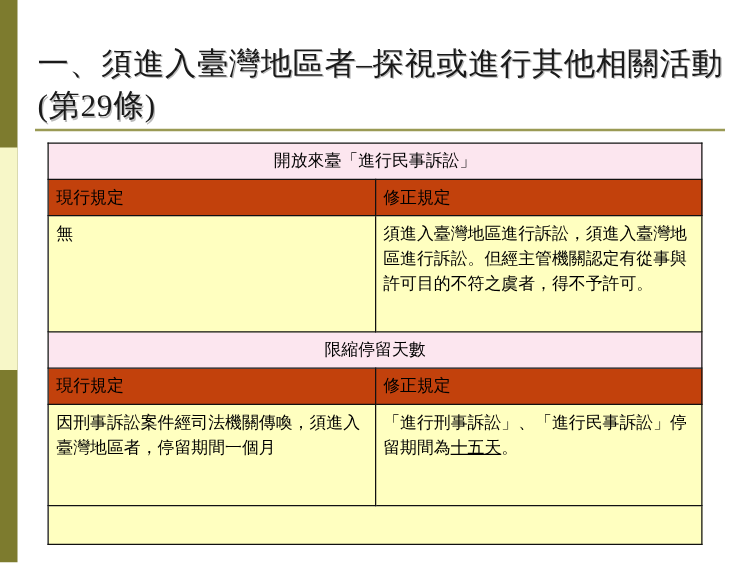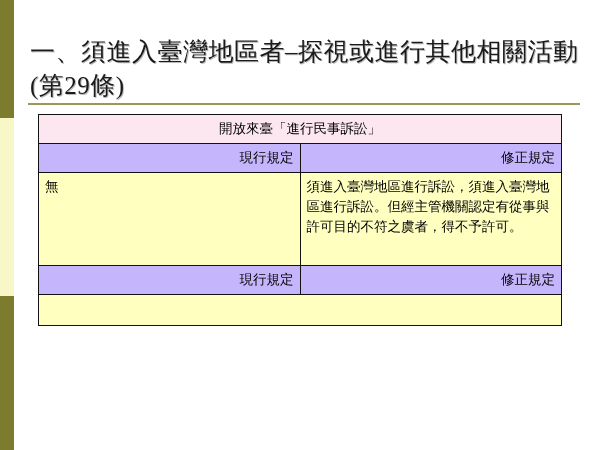--- a/index.html
+++ b/index.html
@@ -77,22 +77,22 @@
     color: #000000;
   }
   td.band {
     background: #fce6ef;
     text-align: center;
     font-size: 15px;
     padding: 5px 6px;
     vertical-align: middle;
   }
   td.subhead {
-    background: #c4b5fd;
-    text-align: right;
+    background: #c2410c;
+    text-align: left;
     font-size: 14.5px;
     vertical-align: middle;
     padding: 4px 6px;
   }
   td.body-cell {
     background: #ffffc0;
     height: 84px;
   }
   td.body-cell.tall {
     height: 84px;
@@ -128,21 +128,30 @@
       </tr>
       <tr>
         <td class="subhead col-left">現行規定</td>
         <td class="subhead col-right">修正規定</td>
       </tr>
       <tr>
         <td class="body-cell tall col-left">無</td>
         <td class="body-cell tall col-right">須進入臺灣地區進行訴訟，須進入臺灣地區進行訴訟。但經主管機關認定有從事與許可目的不符之虞者，得不予許可。</td>
       </tr>
       <tr>
+        <td class="band" colspan="2">限縮停留天數</td>
+      </tr>
+      <tr>
         <td class="subhead col-left">現行規定</td>
         <td class="subhead col-right">修正規定</td>
+      </tr>
+      <tr>
+        <td class="body-cell short col-left">因刑事訴訟案件經司法機關傳喚，須進入臺灣地區者，停留期間一個月</td>
+        <td class="body-cell short col-right">
+          <span>「進行刑事訴訟」、「進行民事訴訟」停留期間為</span><span class="u">十五天</span><span>。</span>
+        </td>
       </tr>
       <tr>
         <td class="spacer-cell" colspan="2"></td>
       </tr>
     </tbody>
   </table>
 </div>
 
 </body></html>

